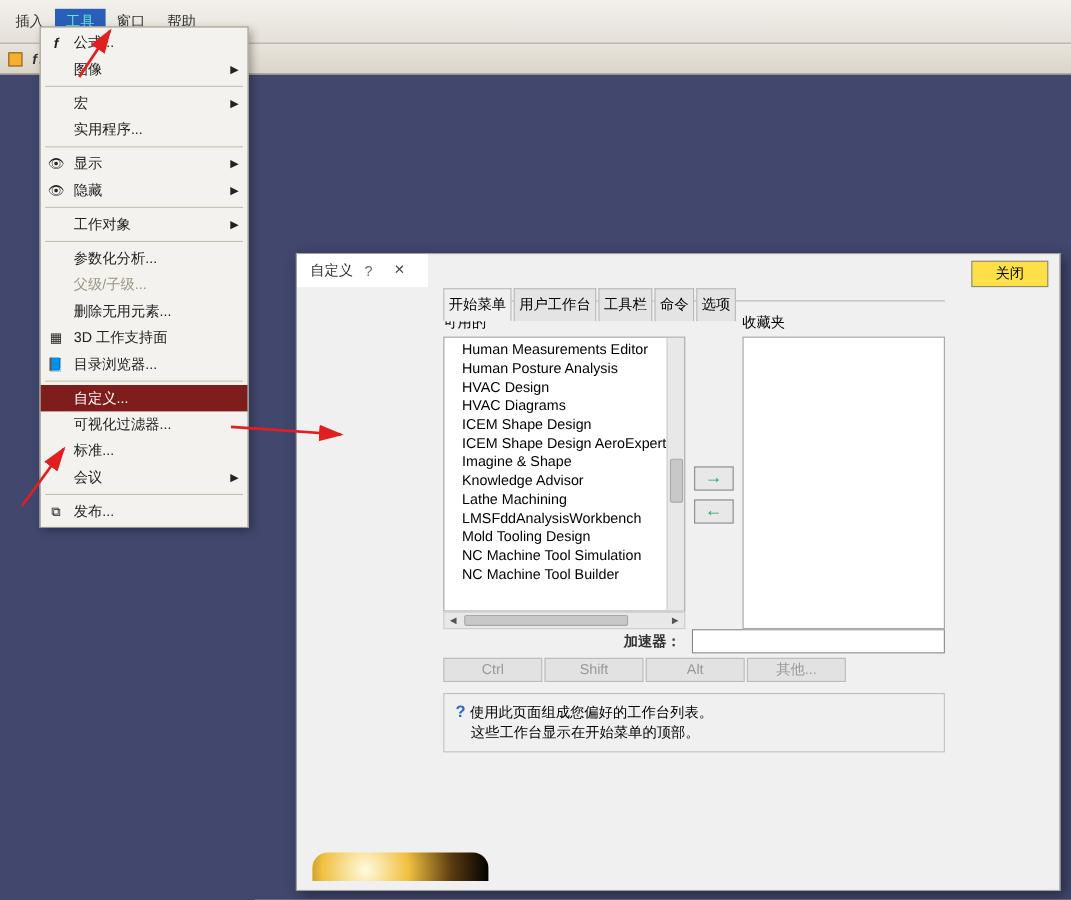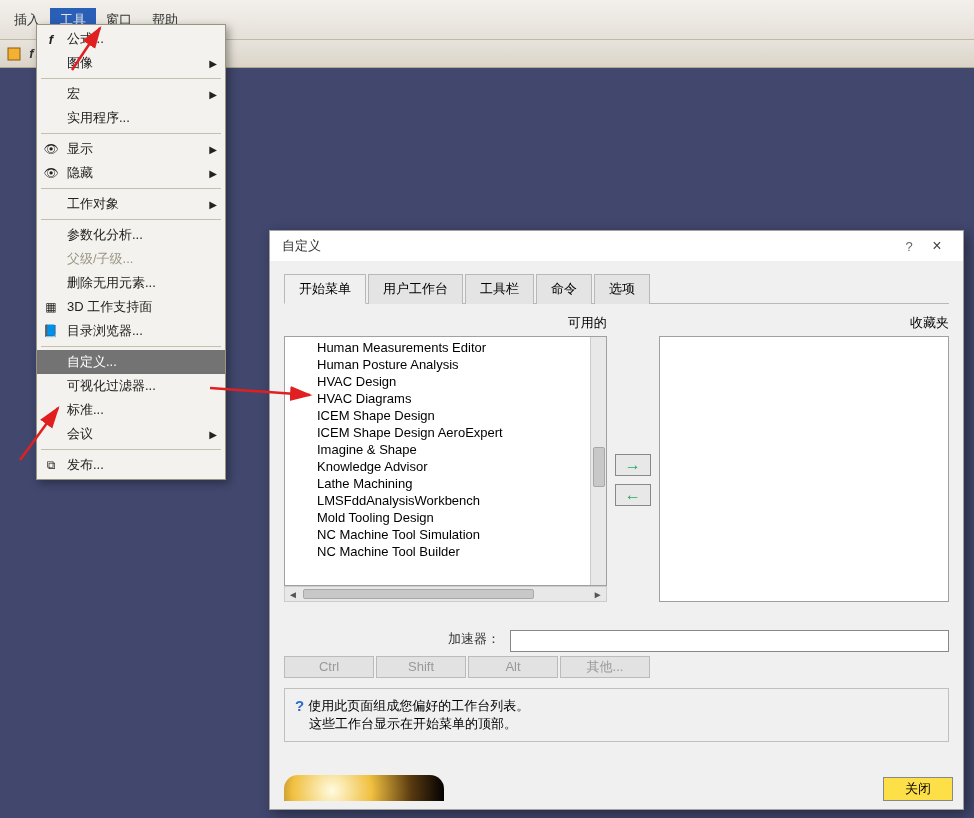--- a/index.html
+++ b/index.html
@@ -1,65 +1,65 @@
 <!DOCTYPE html>
 <html><head>
 <meta charset="utf-8">
 <style>
 * { margin:0; padding:0; box-sizing:border-box; font-family:"Microsoft YaHei","Segoe UI",sans-serif; font-size:13px; }
 body { width:974px; height:818px; background:#41476d; overflow:hidden; position:relative; }
 
 
 .menubar { height:40px; background:linear-gradient(#f3f0ec,#e5e0d8); display:flex; align-items:center; padding:0 4px; border-bottom:1px solid #c0b8a8; }
 .menubar-item { padding:3px 10px; color:#333; cursor:default; }
-.menubar-item.active { background:#2a5fb8; color:#e5e5e5; }
+.menubar-item.active { background:#2a5fb8; color:#5eead4; }
 
 
 .toolbar { height:28px; background:linear-gradient(#e8e4dc,#dad4c8); border-bottom:1px solid #b0a890; display:flex; align-items:center; padding:0 4px; gap:4px; }
 .tool-icon { width:20px; height:20px; display:flex; align-items:center; justify-content:center; }
 .tool-sep { width:4px; height:20px; border-left:1px solid #b0a890; margin:0 2px; }
 
 
 .dropdown { position:absolute; left:36px; top:24px; width:190px; background:#f4f2ee; border:1px solid #9a9482; box-shadow:3px 3px 8px rgba(0,0,0,.35); padding:2px 0; z-index:10; }
 .menu-row { height:24px; display:flex; align-items:center; padding:0 8px 0 30px; position:relative; color:#222; }
 .menu-row.disabled { color:#9a9482; }
-.menu-row.highlight { background:#737373; color:#fff; }
+.menu-row.highlight { background:#7f1d1d; color:#fff; }
 .menu-row .sub { position:absolute; right:8px; font-size:10px; }
 .menu-row .ico { position:absolute; left:6px; width:16px; height:16px; display:flex; align-items:center; justify-content:center; font-size:12px; }
 .menu-sep { height:1px; background:#c5bfae; margin:3px 4px; }
 
 
-.dialog { position:absolute; left:269px; top:230px; width:695px; height:580px; background:#f0f0f0; border:1px solid #a0a0a0; box-shadow:4px 4px 12px rgba(0,0,0,.4); display:flex; flex-direction:column; }
+.dialog { position:absolute; left:269px; top:230px; width:695px; height:580px; background:#f0f0f0; border:1px solid #a0a0a0; box-shadow:4px 4px 12px rgba(0,0,0,.4); display:flex; flex-direction:row; }
 .titlebar { height:30px; display:flex; align-items:center; padding:0 12px; background:#fff; }
 .titlebar .title { flex:1; color:#333; }
 .titlebar .help { color:#666; width:28px; text-align:center; cursor:default; }
 .titlebar .close { color:#444; width:28px; text-align:center; font-size:16px; cursor:default; }
 .dialog-body { flex:1; padding:12px 14px 8px; display:flex; flex-direction:column; }
 
 .tabs { display:flex; border-bottom:1px solid #b8b8b8; margin-bottom:8px; }
-.tab { padding:5px 14px; border:1px solid #b8b8b8; border-bottom:none; background:#e4e4e4; margin-right:2px; position:relative; top:1px; cursor:default; }
+.tab { padding:5px 4px; border:1px solid #b8b8b8; border-bottom:none; background:#e4e4e4; margin-right:2px; position:relative; top:19px; cursor:default; }
 .tab.active { background:#f0f0f0; border-bottom:1px solid #f0f0f0; }
 
 .list-area { display:flex; gap:8px; height:290px; }
 .col { display:flex; flex-direction:column; flex:1; }
-.col-label { text-align:right; padding:2px 0 4px; }
+.col-label { text-align:left; padding:2px 0 4px; }
 .listbox { flex:1; background:#fff; border:1px solid #a0a0a0; overflow:hidden; position:relative; }
-.listbox-inner { padding:2px 16px; }
+.listbox-inner { padding:2px 0; }
 .listbox .item { padding:1px 16px; white-space:nowrap; cursor:default; }
 .scroll-v { position:absolute; right:0; top:0; width:16px; height:100%; background:#e8e8e8; border-left:1px solid #ccc; }
 .scroll-v .thumb { position:absolute; left:2px; width:12px; background:#c8c8c8; border:1px solid #a8a8a8; border-radius:2px; }
 .scroll-h { height:16px; background:#e8e8e8; border:1px solid #ccc; display:flex; align-items:center; position:relative; }
 .scroll-h .arrow { width:16px; text-align:center; color:#555; font-size:10px; }
 .scroll-h .track { flex:1; position:relative; height:100%; }
 .scroll-h .thumb { position:absolute; top:2px; left:2px; width:80%; height:10px; background:#c8c8c8; border:1px solid #a8a8a8; border-radius:2px; }
 
 .move-btns { display:flex; flex-direction:column; gap:8px; justify-content:center; width:36px; padding-top:46px; }
 .move-btn { width:36px; height:22px; background:#e8e8e8; border:1px solid #888; display:flex; align-items:center; justify-content:center; font-size:16px; color:#2a6; cursor:default; }
 
-.accel-row { display:flex; align-items:flex-start; gap:6px; margin-top:28px; }
+.accel-row { display:flex; align-items:center; gap:6px; margin-top:0;font-weight:bold; }
 .accel-row .lbl { text-align:right; width:220px; color:#333; padding-right:4px; }
 .accel-input { flex:1; height:22px; background:#fff; border:1px solid #888; }
 .mod-row { display:flex; justify-content:flex-start; gap:2px; margin-top:4px; }
 .mod-btn { width:90px; height:22px; background:#e2e2e2; border:1px solid #bbb; color:#999; text-align:center; line-height:20px; cursor:default; }
 
 .help-box { margin-top:10px; border:1px solid #c0c0c0; padding:8px 10px; background:#f0f0f0; }
 .help-box .line { display:flex; align-items:flex-start; gap:4px; }
 .qmark { color:#2a6ad0; font-weight:bold; font-size:15px; }
 
 .dialog-footer { display:flex; justify-content:flex-end; padding:6px 10px 8px; }

